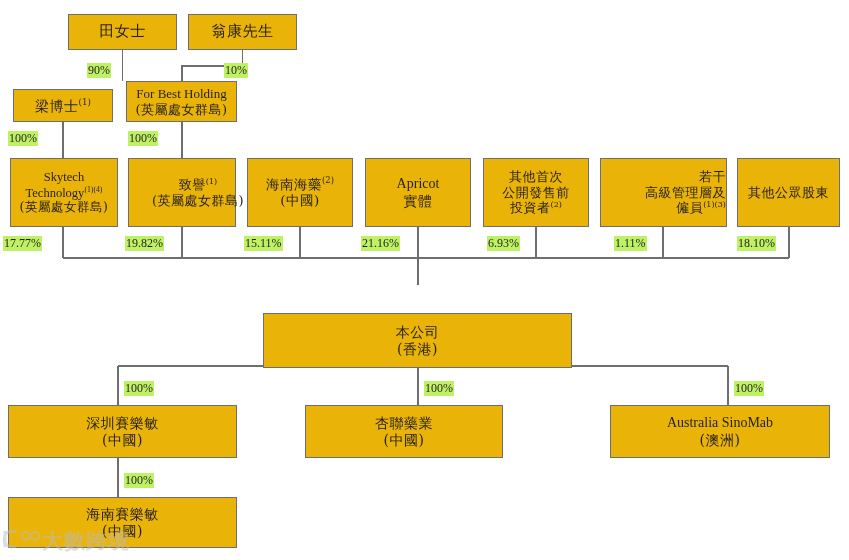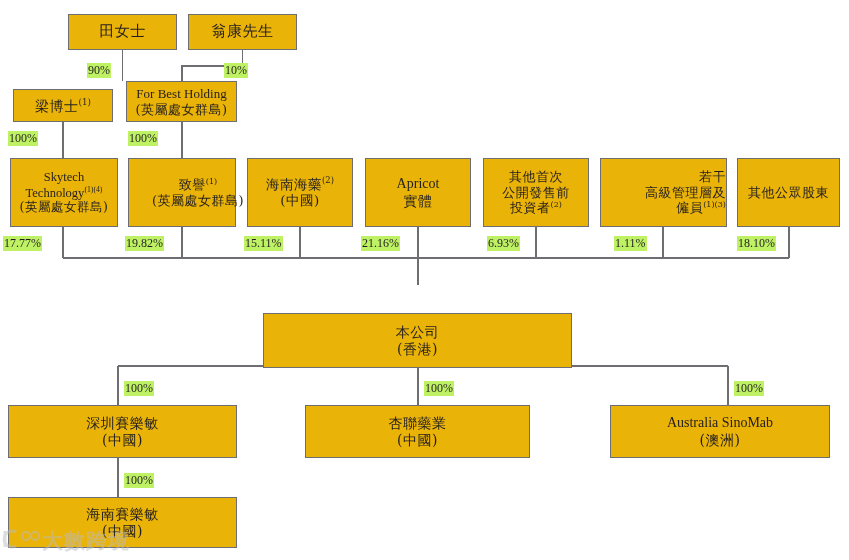--- a/index.html
+++ b/index.html
@@ -214,21 +214,21 @@
 
   <div class="pct-label" style="left:124px; top:381px;">100%</div>
   <div class="pct-label" style="left:424px; top:381px;">100%</div>
   <div class="pct-label" style="left:734px; top:381px;">100%</div>
 
   <div class="node-box" style="left:8px; top:405px; width:229px; height:53px; font-size:14px;">
     <span class="node-line lbl-cjk">深圳賽樂敏</span>
     <span class="node-line lbl-cjk">(中國)</span>
   </div>
 
-  <div class="node-box" style="left:305px; top:405px; width:225px; height:53px; font-size:14px;">
+  <div class="node-box" style="left:305px; top:405px; width:198px; height:53px; font-size:14px;">
     <span class="node-line lbl-cjk">杏聯藥業</span>
     <span class="node-line lbl-cjk">(中國)</span>
   </div>
 
   <div class="node-box" style="left:610px; top:405px; width:220px; height:53px; font-size:14px;">
     <span class="node-line lbl-latin">Australia SinoMab</span>
     <span class="node-line lbl-cjk">(澳洲)</span>
   </div>
 
   <div class="pct-label" style="left:124px; top:473px;">100%</div>

